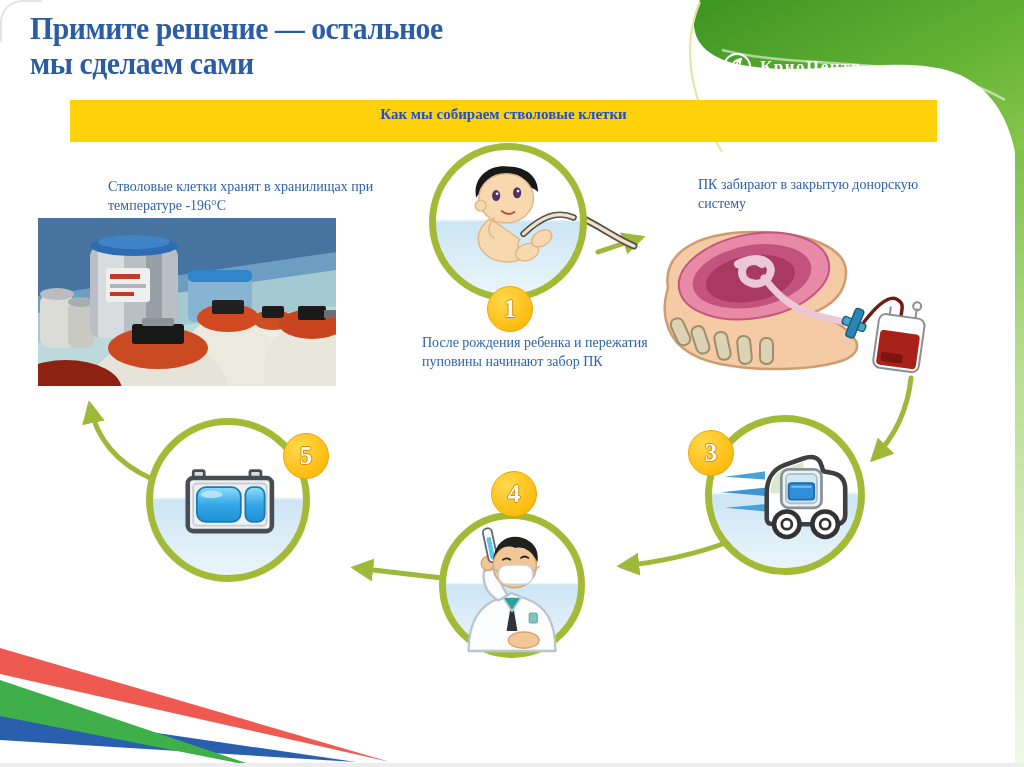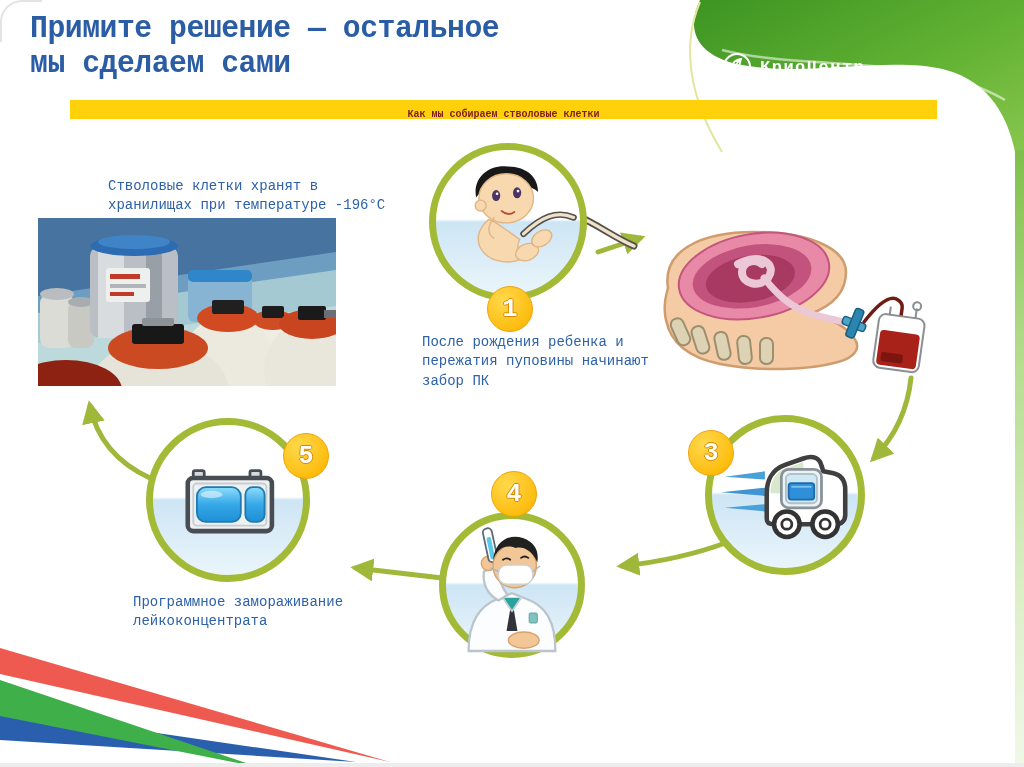--- a/index.html
+++ b/index.html
@@ -1,30 +1,30 @@
 <!DOCTYPE html>
 <html><head>
 <meta charset="utf-8">
 <style>
   html,body{margin:0;padding:0;background:#fff;}
   .slide{position:relative;width:1024px;height:767px;background:#ffffff;overflow:hidden;
-         font-family:Liberation Mono, monospace;}
+         font-family:Liberation Serif, serif;}
   
   .title{position:absolute;left:30px;top:12px;color:#2a5da4;font-weight:bold;
          font-size:31px;line-height:1.12;letter-spacing:-0.5px;transform:scaleX(.96);transform-origin:left top;}
   .corner{position:absolute;left:0;top:0;width:40px;height:40px;border-top:2px solid #e3e3e3;
           border-left:2px solid #e3e3e3;border-top-left-radius:22px;}
   .swoosh{position:absolute;left:660px;top:0;width:364px;height:200px;}
   .logo-row{position:absolute;left:722px;top:14px;display:flex;align-items:center;gap:8px;margin-top:38px;}
   .logo-text{color:#ffffff;font-size:17px;font-weight:bold;letter-spacing:1.5px;}
   .right-strip{position:absolute;right:0;top:150px;bottom:0;width:9px;
                background:linear-gradient(180deg,#7fbf4a 0%,#b6dd90 35%,#dff0cc 75%,#f0f8e8 100%);}
   
-  .banner{position:absolute;left:70px;top:100px;width:867px;height:19px;background:#ffd10a;
-          color:#7f1d1d;font-weight:bold;font-size:10px;text-align:center;line-height:29px;}
+  .banner{position:absolute;left:70px;top:100px;width:867px;height:42px;background:#ffd10a;
+          color:#1d4ed8;font-weight:bold;font-size:15px;text-align:center;line-height:29px;}
   
   .note{position:absolute;color:#2e62a8;font-size:14px;line-height:1.38;}
   
   .stepcircle{position:absolute;border-radius:50%;border:7px solid #a3ba36;box-sizing:border-box;
               background:linear-gradient(180deg,#ffffff 0%,#ffffff 48%,#cde5f4 50%,#eaf5fb 100%);}
   .stepcircle svg{position:absolute;left:0;top:0;width:100%;height:100%;overflow:visible;}
   .badge{position:absolute;width:44px;height:44px;border-radius:50%;
          background:radial-gradient(circle at 35% 30%,#ffd94d,#fdbd10 70%,#f4a607);
          border:1px solid #eda406;color:#fff;font-weight:bold;font-size:25px;
          display:flex;align-items:center;justify-content:center;
@@ -98,22 +98,22 @@
       <rect x="260" y="88" width="28" height="14" rx="2" fill="#1a1a1a"></rect>
       <rect x="286" y="92" width="12" height="8" fill="#6b6f73"></rect>
     <ellipse cx="120" cy="178" rx="72" ry="56" fill="#e6e4d9"></ellipse>
       <ellipse cx="120" cy="130" rx="50" ry="21" fill="#cc4a22"></ellipse>
       <rect x="94" y="106" width="52" height="20" rx="3" fill="#181818"></rect>
       <rect x="104" y="100" width="32" height="8" rx="2" fill="#8d9296"></rect>
     <ellipse cx="28" cy="172" rx="56" ry="30" fill="#8e2212"></ellipse>
   </svg>
 
   <div class="note" style="left:108px;top:177px;width:278px;">Стволовые клетки хранят в хранилищах при температуре -196°С</div>
+  <div class="note" style="left:698px;top:175px;width:238px;">ПК забирают в закрытую донорскую систему</div>
   <div class="note" style="left:422px;top:333px;width:252px;">После рождения ребенка и пережатия пуповины начинают забор ПК</div>
-  <div class="note" style="left:133px;top:593px;width:278px;">Программное замораживание лейкоконцентрата</div>
 
   <svg class="layer" viewBox="0 0 1024 767">
     <defs>
       <marker id="ah" viewBox="0 0 10 10" refX="7.5" refY="5" markerWidth="4.6" markerHeight="4.6" orient="auto">
         <path d="M0,0 L10,5 L0,10 z" fill="#9fb83a"></path>
       </marker>
     </defs>
     <g stroke="#9fb83a" stroke-width="5" fill="none" stroke-linecap="round">
       <path d="M 598,252 L 640,238" marker-end="url(#ah)"></path>
       <path d="M 911,378 Q 906,425 874,458" marker-end="url(#ah)"></path>

